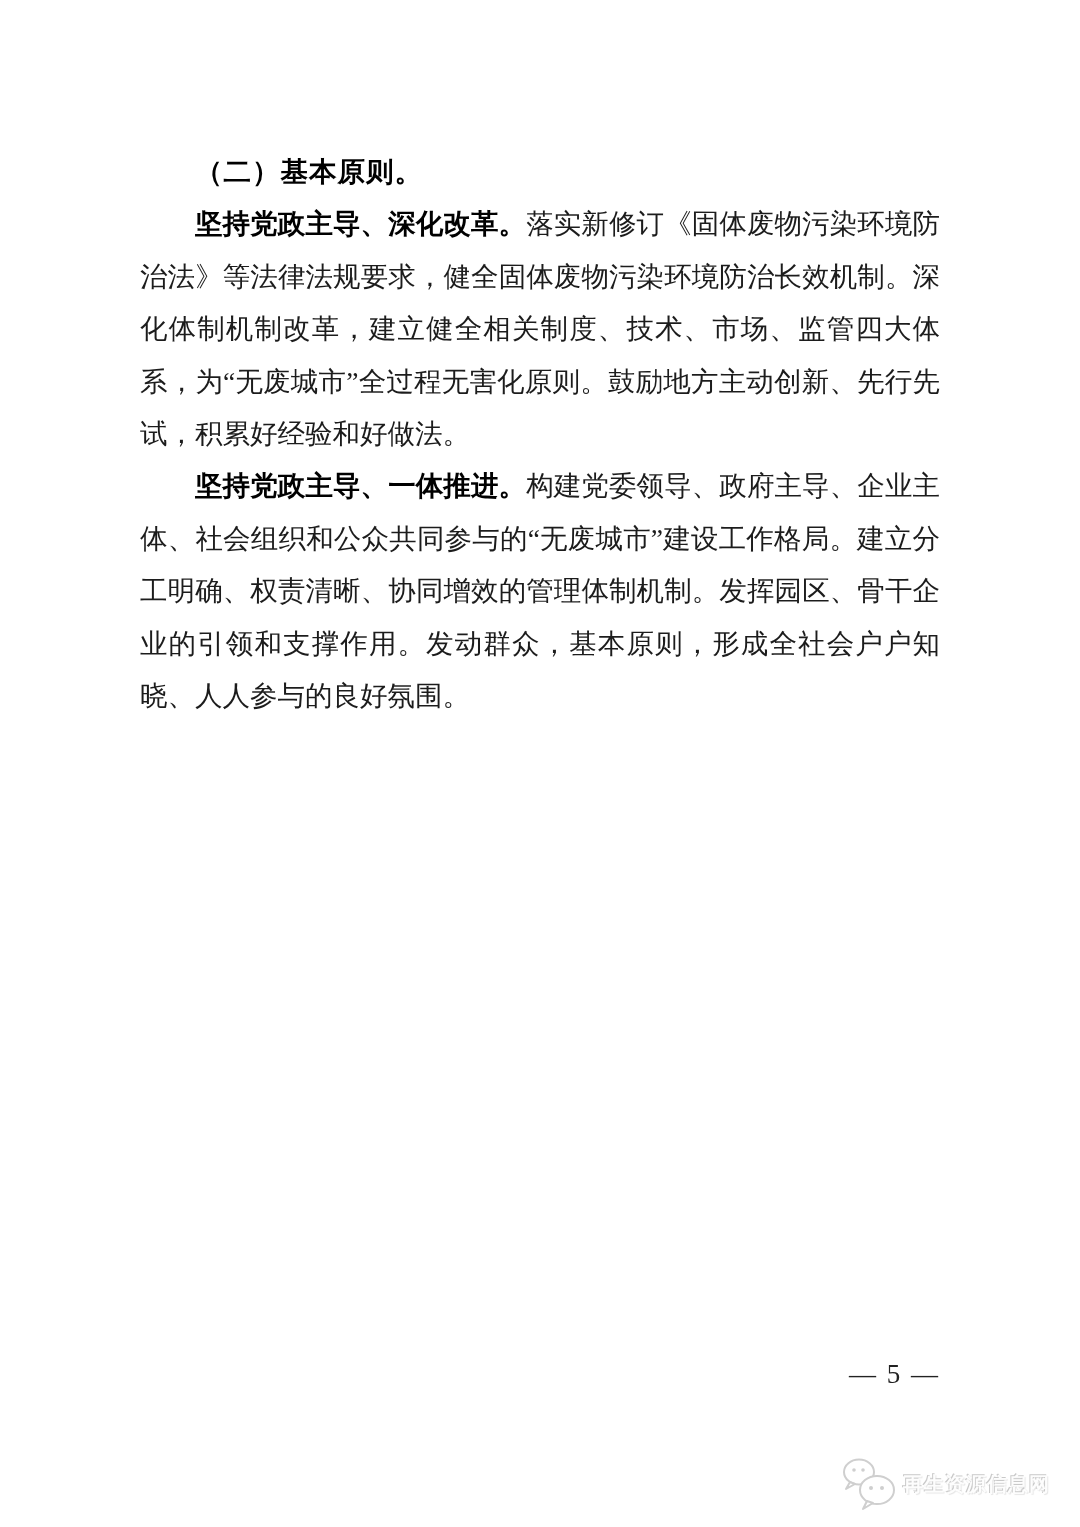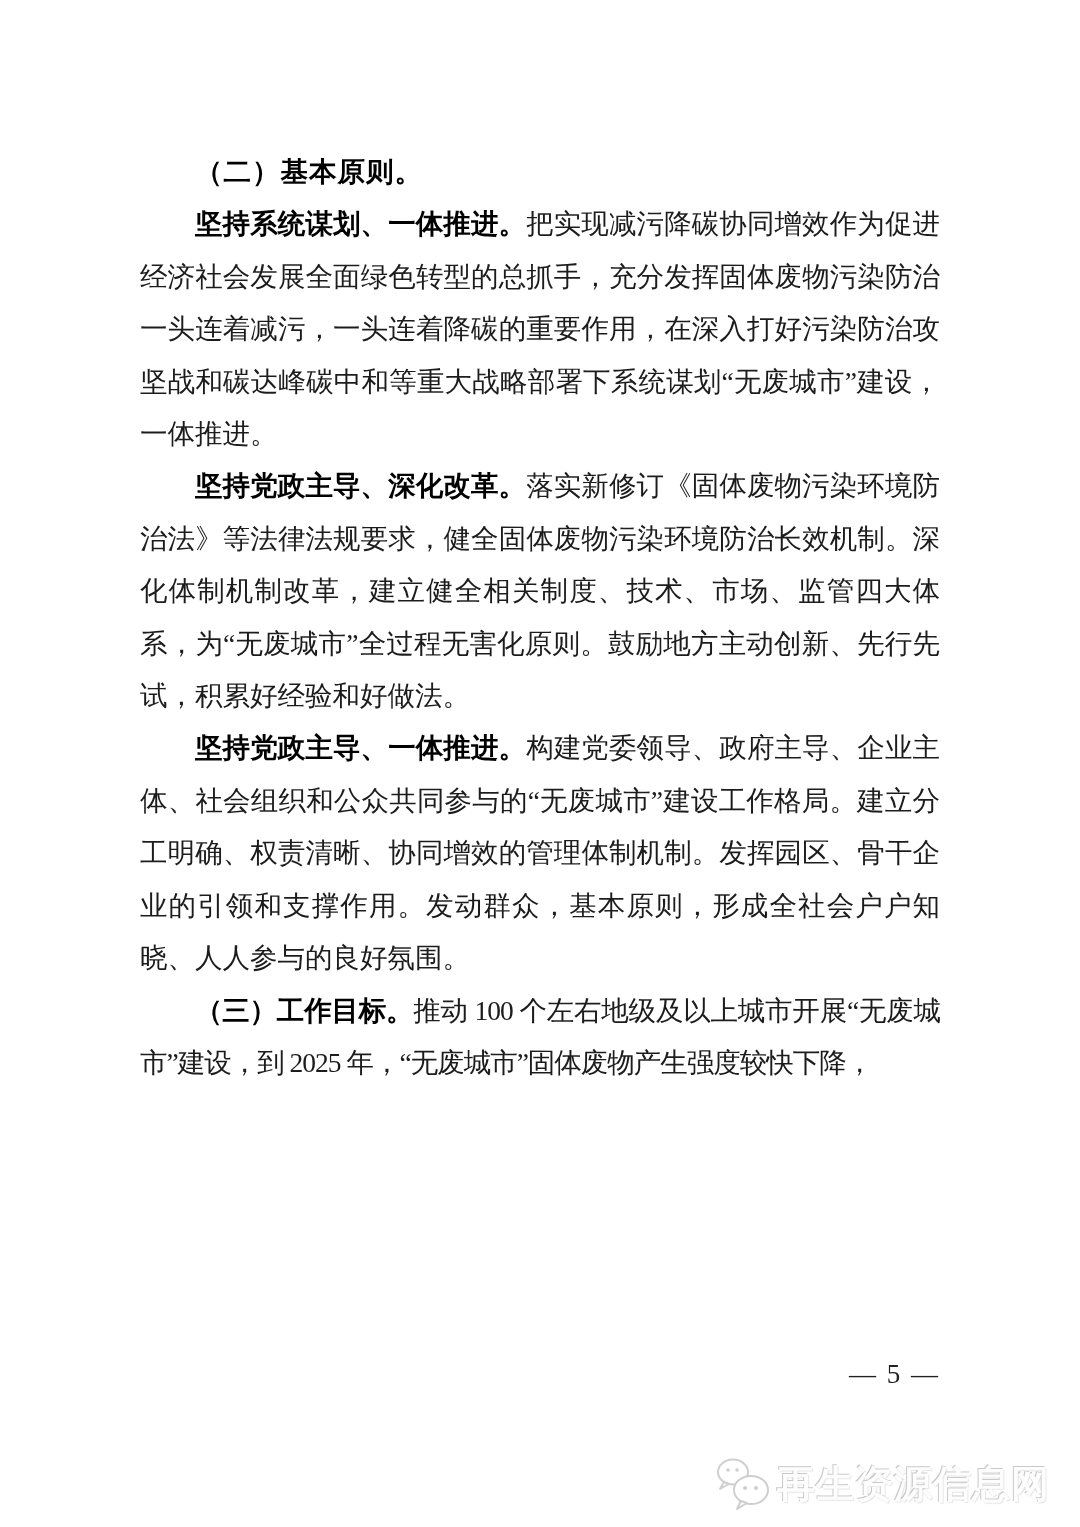--- a/index.html
+++ b/index.html
@@ -51,43 +51,41 @@
   }
   .watermark {
     position: absolute;
     right: 30px;
     bottom: 16px;
     display: flex;
     align-items: center;
     gap: 6px;
   }
   .watermark-label {
-    font-size: 38px;
+    font-size: 20px;
     font-weight: 700;
     letter-spacing: 1px;
     color: #fdfdfd;
     text-shadow: -1px -1px 0 #c9c9c9, 1px 1px 1px #e6e6e6;
     font-family: "Liberation Sans", sans-serif;
   }
   .wm-icon { display: block; }
 </style>
 </head>
 <body>
 
 <div class="doc-page">
   <p class="para heading"><span class="lead">（二）基本原则。</span><span></span></p>
 
-  <p class="para"><span class="lead">坚持系统谋划、一体推进。</span><span>把实现减污降碳协同增效作为促进经济社会发展全面绿色转型的总抓手，充分发挥固体废物污染防治一头连着减污，一头连着降碳的重要作用，在深入打好污染防治攻坚战和碳达峰碳中和等重大战略部署下系统谋划“无废城市”建设，一体推进。</span></p>
 
 
   <p class="para"><span class="lead">坚持党政主导、深化改革。</span><span>落实新修订《固体废物污染环境防治法》等法律法规要求，健全固体废物污染环境防治长效机制。深化体制机制改革，建立健全相关制度、技术、市场、监管四大体系，为“无废城市”全过程无害化原则。鼓励地方主动创新、先行先试，积累好经验和好做法。</span></p>
 
   <p class="para"><span class="lead">坚持党政主导、一体推进。</span><span>构建党委领导、政府主导、企业主体、社会组织和公众共同参与的“无废城市”建设工作格局。建立分工明确、权责清晰、协同增效的管理体制机制。发挥园区、骨干企业的引领和支撑作用。发动群众，基本原则，形成全社会户户知晓、人人参与的良好氛围。</span></p>
 
-  <p class="para condensed"><span class="lead">（三）工作目标。</span><span>推动 100 个左右地级及以上城市开展“无废城市”建设，到 2025 年，“无废城市”固体废物产生强度较快下降，</span></p>
 </div>
 
 <div class="page-number">— 5 —</div>
 
 <div class="watermark">
   <span class="icon">
     <svg class="wm-icon" width="56" height="54" viewBox="0 0 56 54">
 
       <ellipse cx="18" cy="15" rx="15" ry="12.5" fill="#ffffff" stroke="#cfcfcf" stroke-width="2"></ellipse>
       <path d="M9 25 L5 32 L14 27 Z" fill="#ffffff" stroke="#cfcfcf" stroke-width="2" stroke-linejoin="round"></path>

